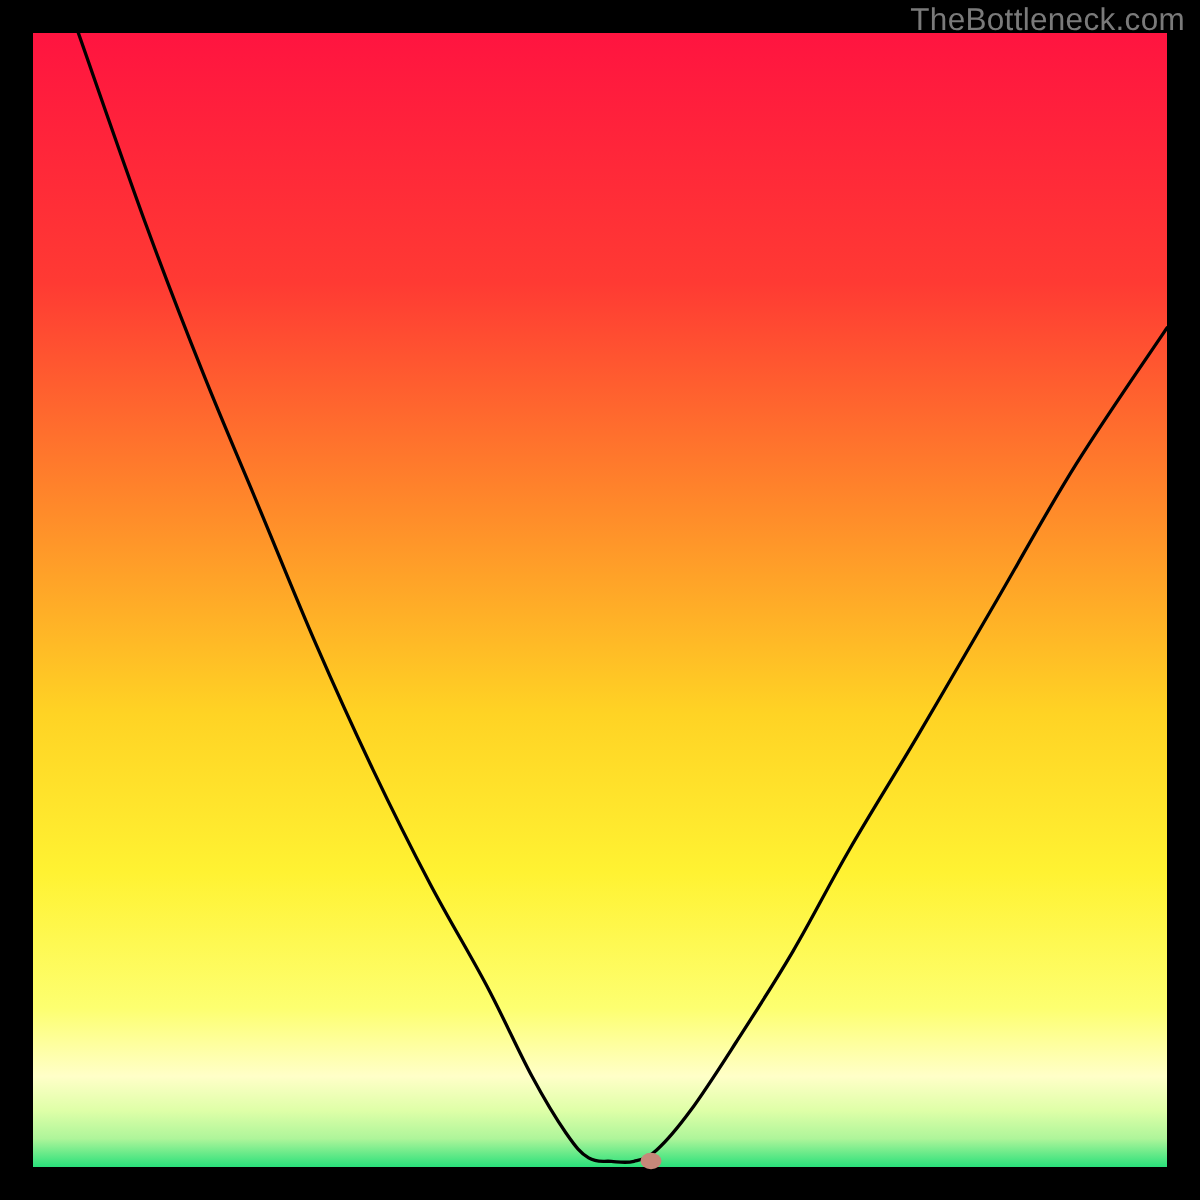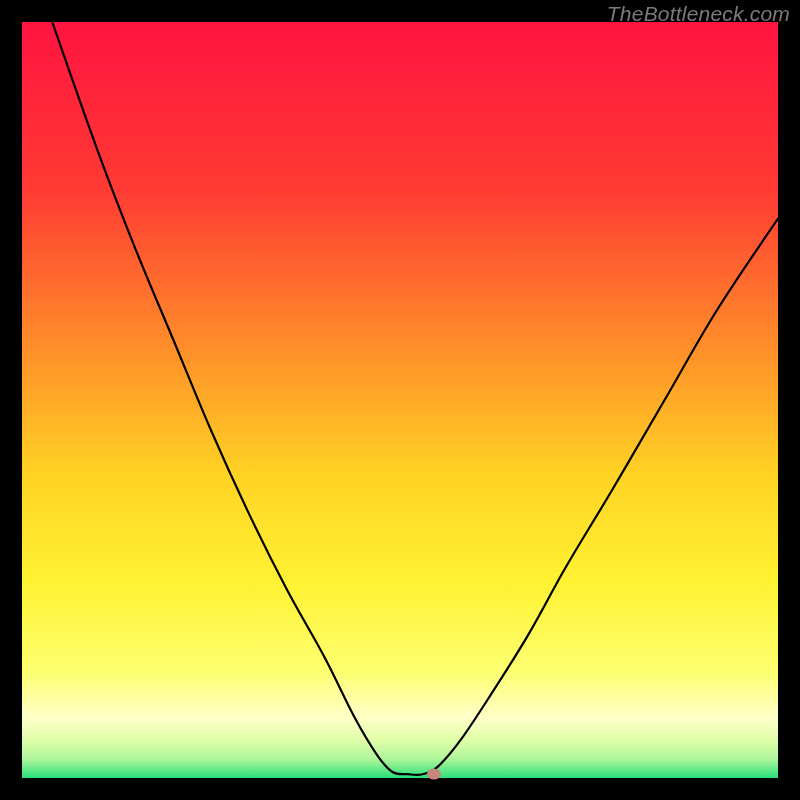--- a/index.html
+++ b/index.html
@@ -11,21 +11,20 @@
     overflow: hidden;
     font-family: Arial, Helvetica, sans-serif;
   }
   .frame {
     position: absolute;
     top: 0;
     left: 0;
     width: 800px;
     height: 604px;
     background: #000;
-    font-style: italic;
   }
   .plot {
     position: absolute;
     top: 22px;
     left: 22px;
     width: 756px;
     height: 756px;
   }
   .watermark {
     position: absolute;

